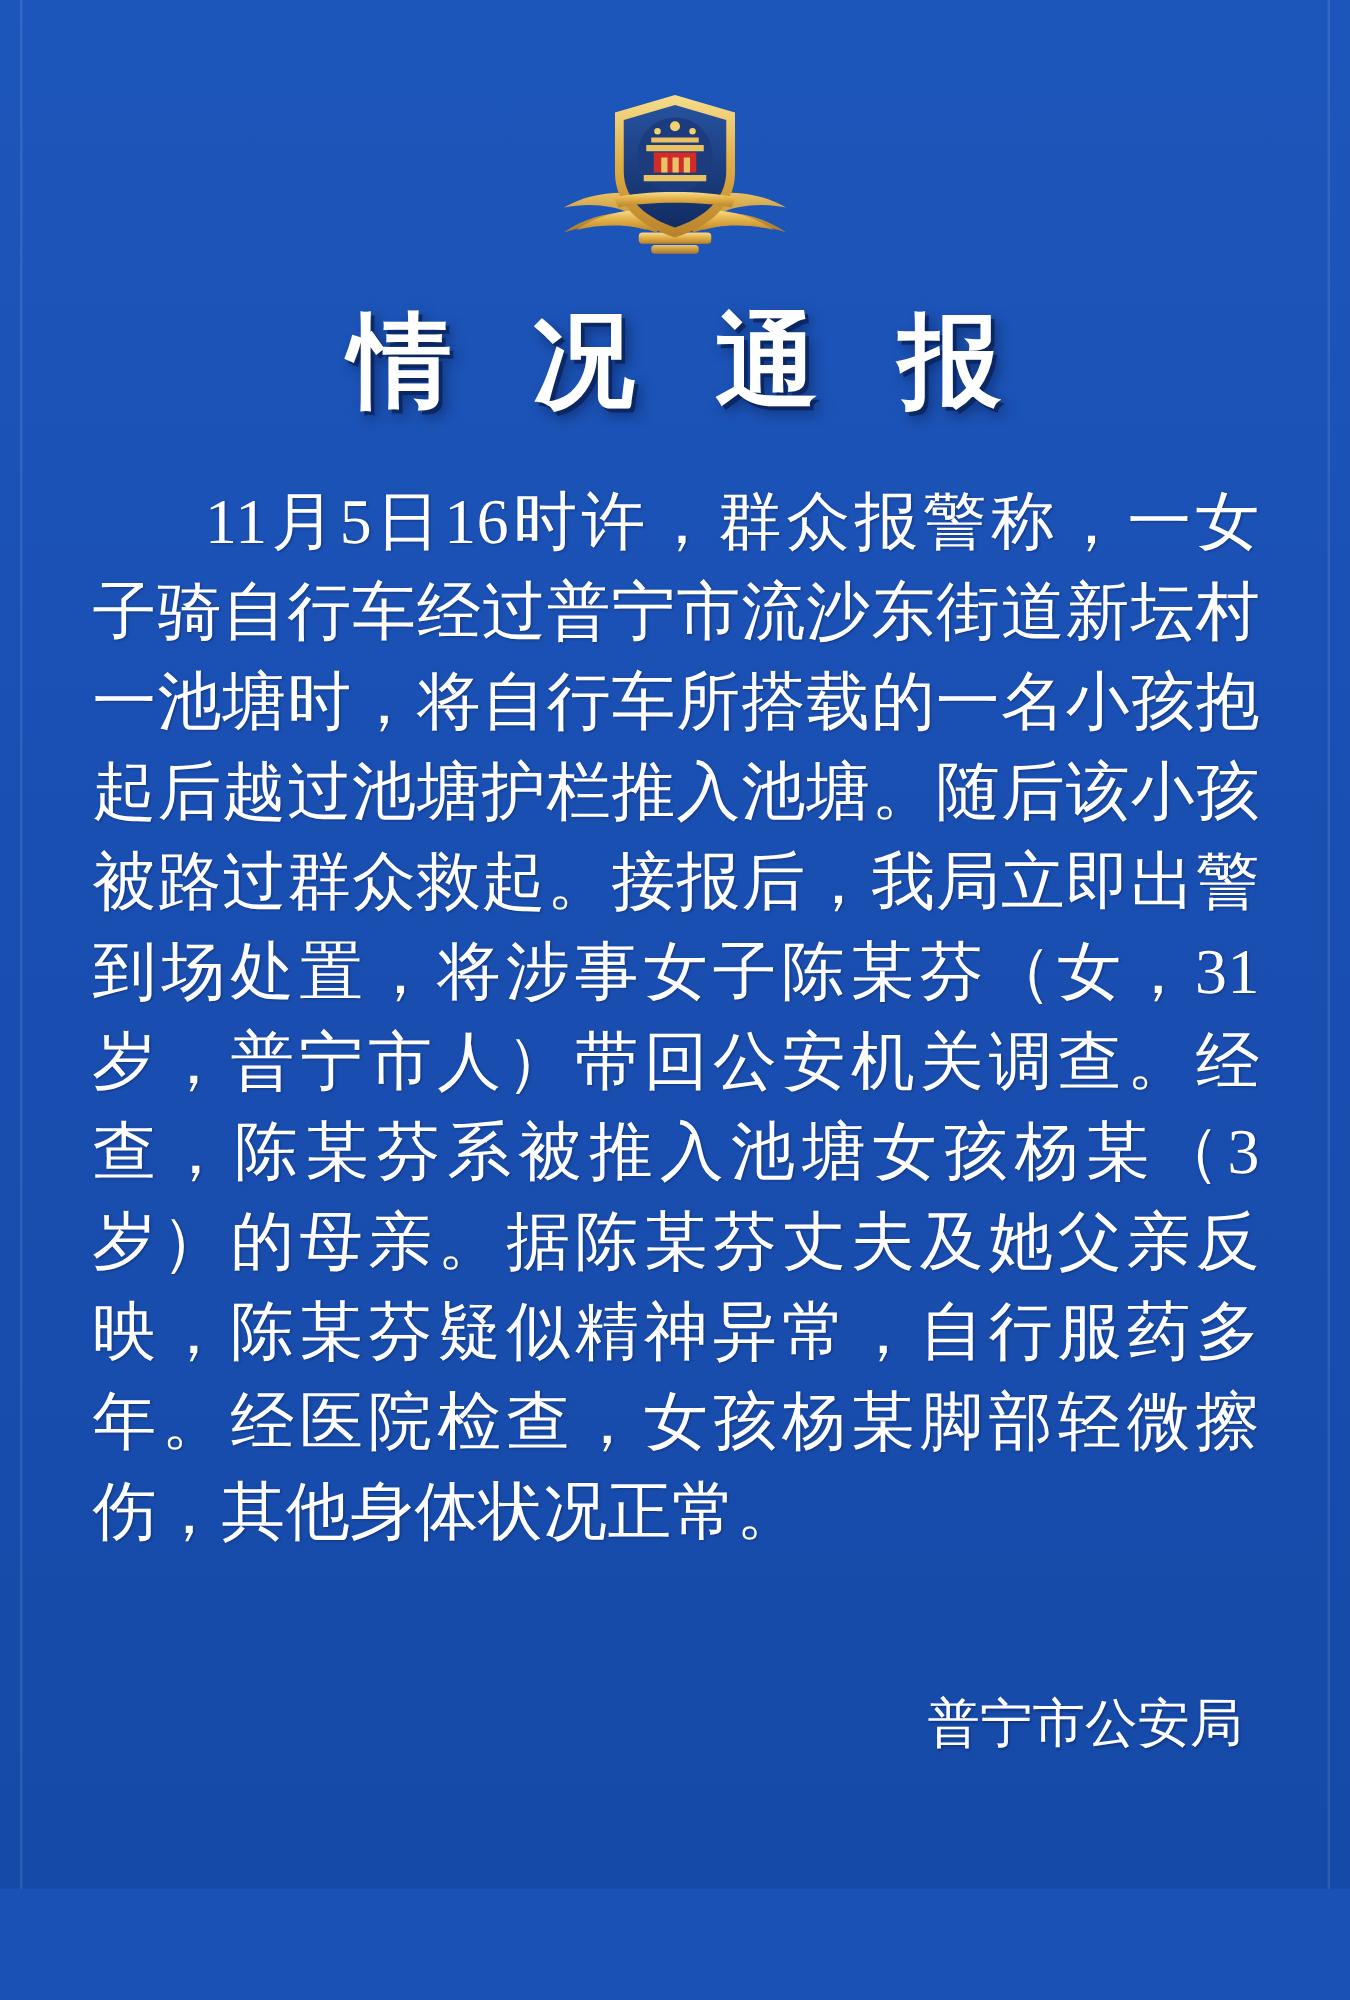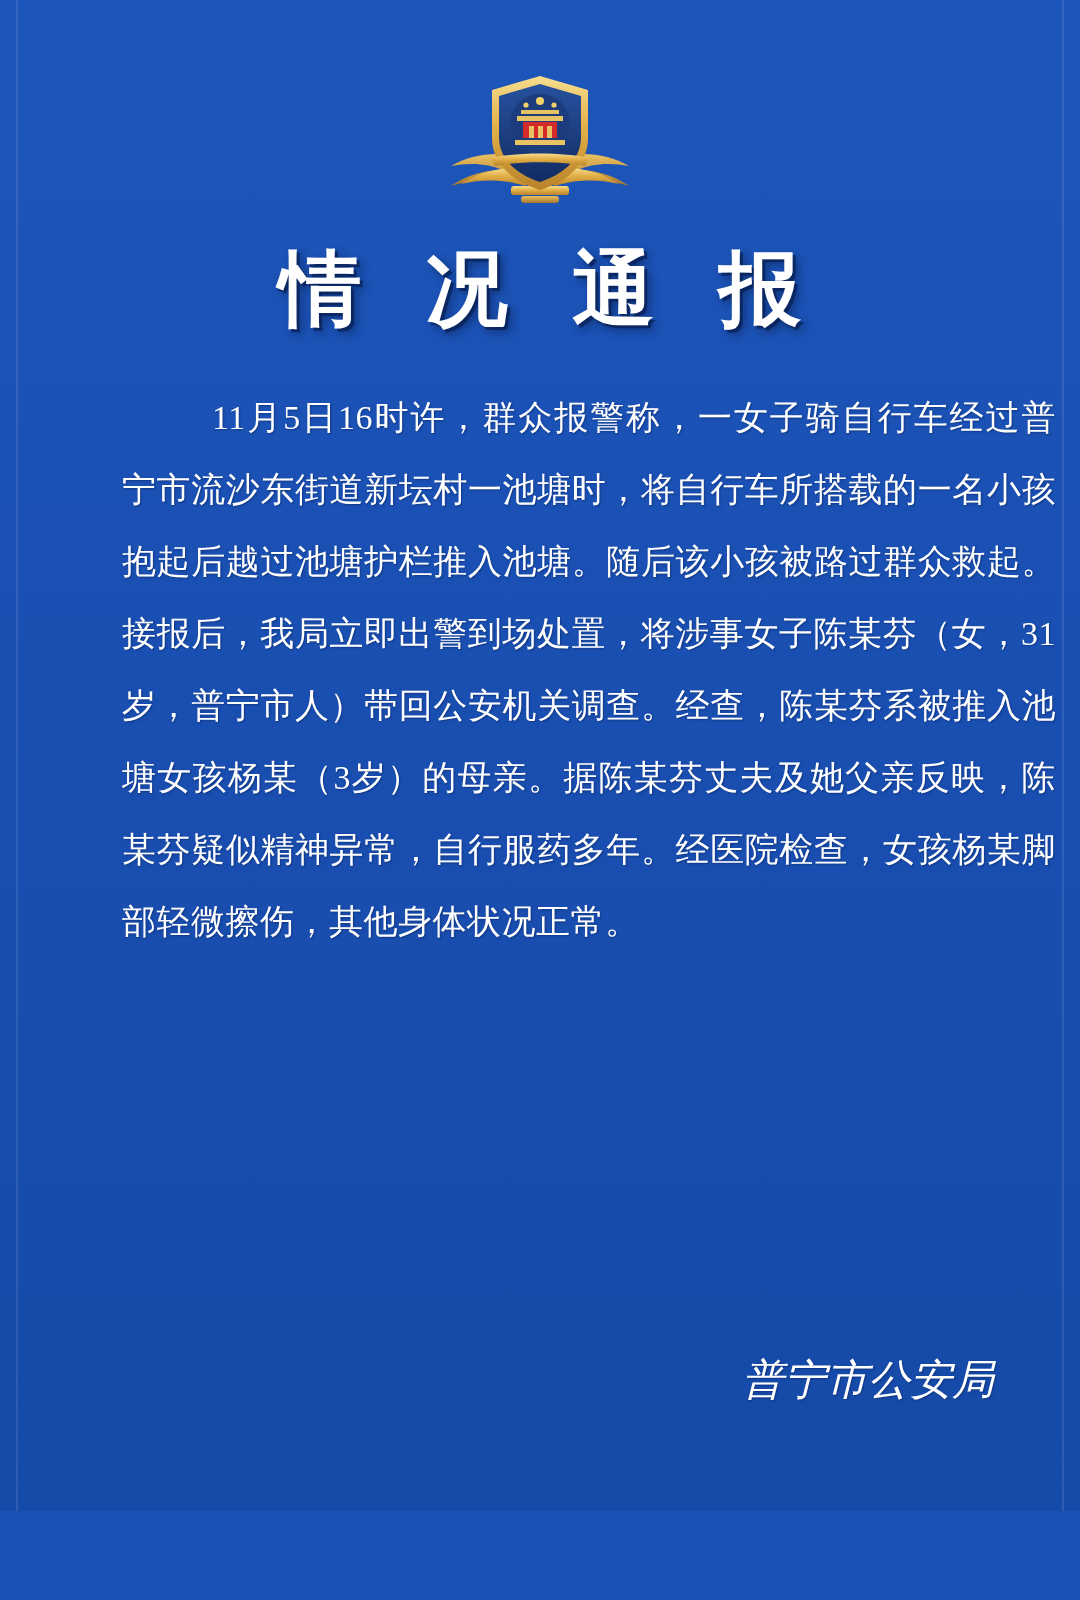--- a/index.html
+++ b/index.html
@@ -66,47 +66,46 @@
     line-height: 1.15;
   }
 
   
   .body-text {
     position: absolute;
     top: 382px;
     left: 74px;
     width: 934px;
     color: #ffffff;
-    font-size: 34px;
+    font-size: 51px;
     line-height: 72px;
     letter-spacing: 0.5px;
     text-align: justify;
     text-justify: inter-ideograph;
     font-family: "Liberation Serif", "DejaVu Serif", serif;
     text-shadow: 1px 1px 2px rgba(8,32,86,0.5);
-    margin-left: 48px;
   }
   .body-text p {
     margin: 0 0 4px 0;
     text-indent: 90px;
   }
 
   
   .signature {
     position: absolute;
     right: 86px;
     bottom: 96px;
     text-align: right;
     color: #ffffff;
     font-size: 42px;
     line-height: 70px;
     font-family: "Liberation Serif", "DejaVu Serif", serif;
     text-shadow: 1px 1px 2px rgba(8,32,86,0.5);
   }
-  .signature div { white-space: nowrap; font-style: italic; }
+  .signature div { white-space: nowrap; }
 </style>
 </head>
 <body>
 
 <div class="poster">
 
   <div class="edge-line left"></div>
   <div class="edge-line right"></div>
 
   <div class="emblem-wrap">

